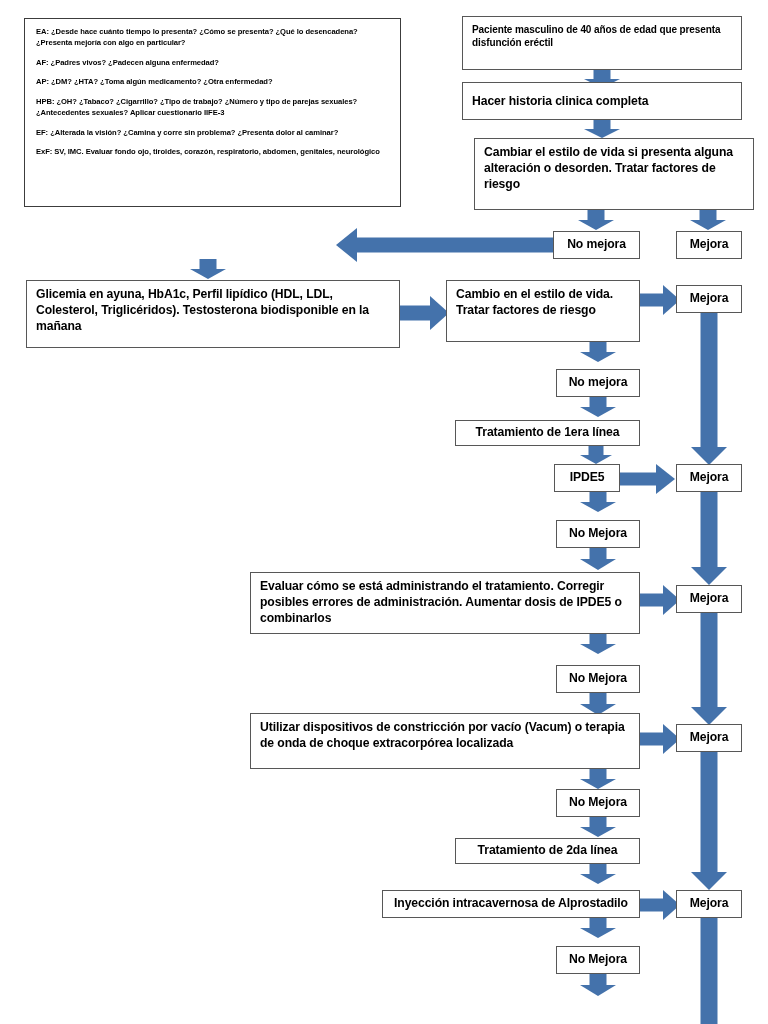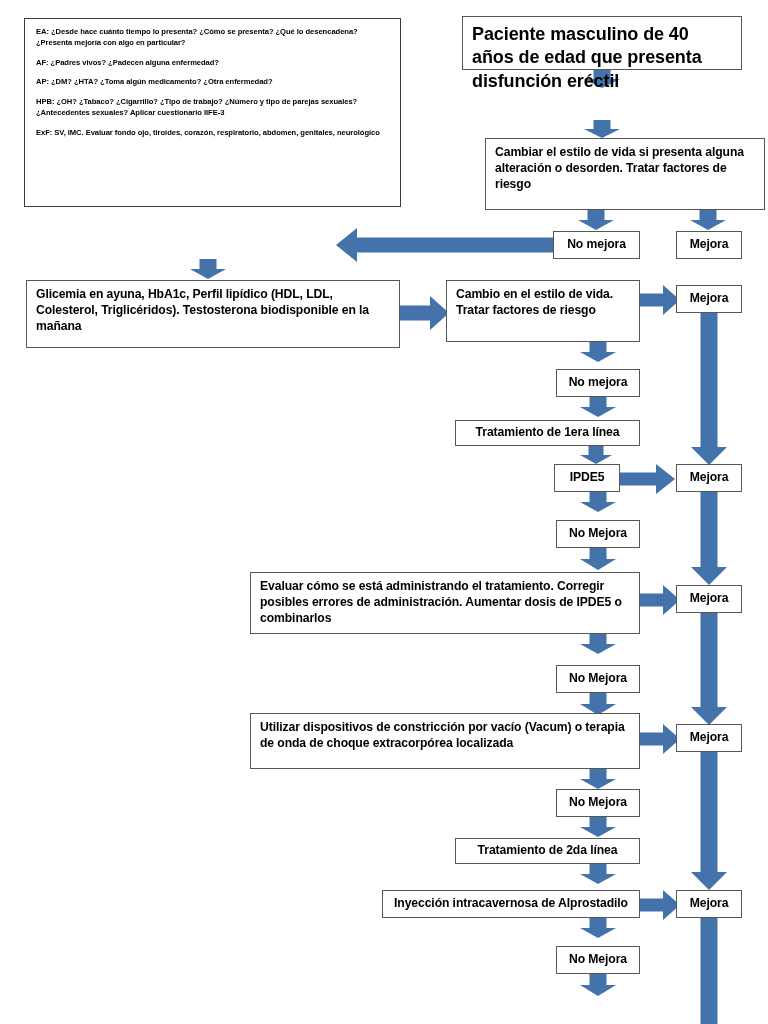--- a/index.html
+++ b/index.html
@@ -50,41 +50,45 @@
 </head>
 <body>
 
 <div id="canvas">
 
   <div class="panel" style="left:24px;top:18px;width:377px;height:189px;">
     <p>EA: ¿Desde hace cuánto tiempo lo presenta? ¿Cómo se presenta? ¿Qué lo desencadena? ¿Presenta mejoría con algo en particular?</p>
     <p>AF: ¿Padres vivos? ¿Padecen alguna enfermedad?</p>
     <p>AP: ¿DM? ¿HTA? ¿Toma algún medicamento? ¿Otra enfermedad?</p>
     <p>HPB: ¿OH? ¿Tabaco? ¿Cigarrillo? ¿Tipo de trabajo? ¿Número y tipo de parejas sexuales? ¿Antecedentes sexuales? Aplicar cuestionario IIFE-3</p>
+    <p>EF: ¿Alterada la visión? ¿Camina y corre sin problema? ¿Presenta dolor al caminar?</p>
     <p>ExF: SV, IMC. Evaluar fondo ojo, tiroides, corazón, respiratorio, abdomen, genitales, neurológico</p>
   </div>
 
-  <div class="node" style="left:462px;top:16px;width:280px;height:54px;font-size:18px;">
+  <div class="node" style="left:462px;top:16px;width:280px;height:54px;font-size:10px;">
     <span>Paciente masculino de 40 años de edad que presenta disfunción eréctil</span>
   </div>
 
   <div class="adown" style="left:584px;top:70px;width:36px;height:18px;">
     <div class="shaft" style="width:17px;height:9px;"></div>
     <div class="head" style="top:9px;border-left-width:18px;border-right-width:18px;
          border-top:9px solid #4472ab;"></div>
   </div>
 
+  <div class="node vcenter" style="left:462px;top:82px;width:280px;height:38px;font-size:12.2px;">
+    <span>Hacer historia clinica completa</span>
+  </div>
 
   <div class="adown" style="left:584px;top:120px;width:36px;height:18px;">
     <div class="shaft" style="width:17px;height:9px;"></div>
     <div class="head" style="top:9px;border-left-width:18px;border-right-width:18px;
          border-top:9px solid #4472ab;"></div>
   </div>
 
-  <div class="node" style="left:485px;top:138px;width:280px;height:72px;font-size:12.2px;">
+  <div class="node" style="left:474px;top:138px;width:280px;height:72px;font-size:12.2px;">
     <span>Cambiar el estilo de vida si presenta alguna alteración o desorden. Tratar factores de riesgo</span>
   </div>
 
   <div class="adown" style="left:578px;top:210px;width:36px;height:20px;">
     <div class="shaft" style="width:17px;height:10px;"></div>
     <div class="head" style="top:10px;border-left-width:18px;border-right-width:18px;
          border-top:10px solid #4472ab;"></div>
   </div>
   <div class="adown" style="left:690px;top:210px;width:36px;height:20px;">
     <div class="shaft" style="width:17px;height:10px;"></div>

